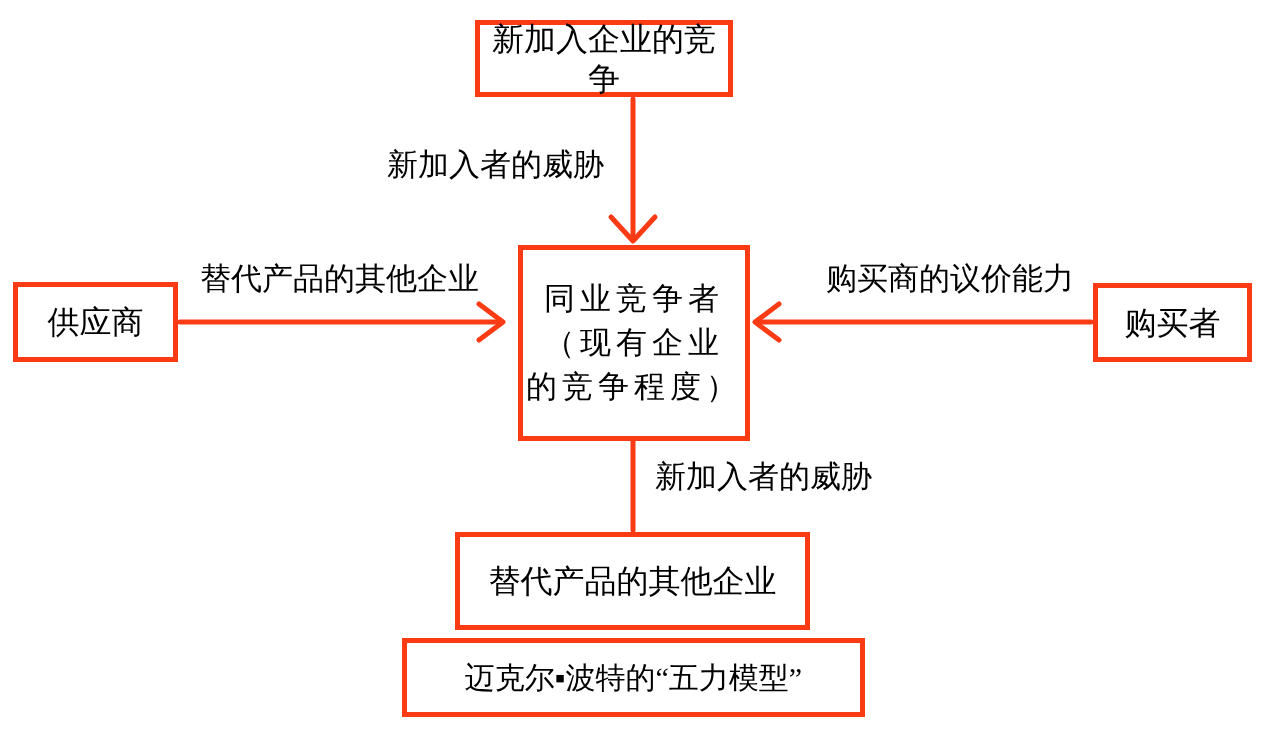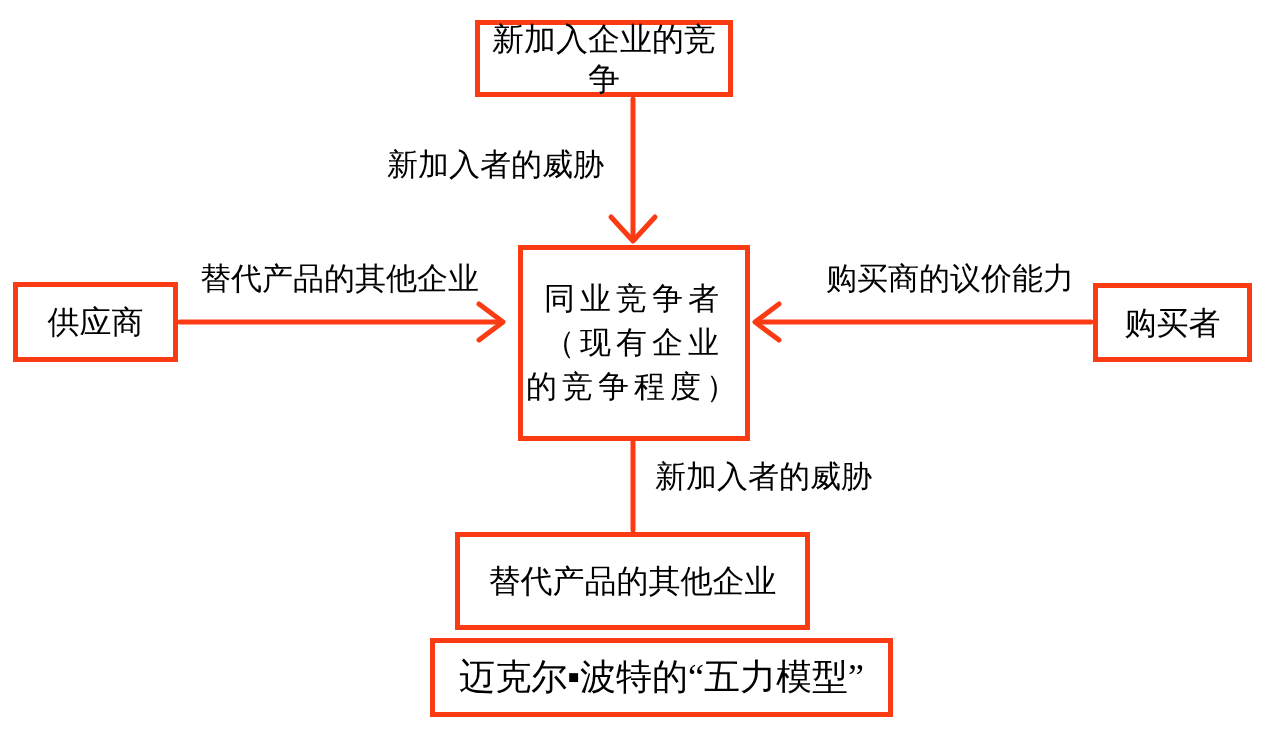--- a/index.html
+++ b/index.html
@@ -28,21 +28,21 @@
     font-size: 32px;
     line-height: 1.25;
   }
   .box-new-entrants   { left: 475px; top: 20px;  width: 258px; height: 77px; }
   .box-center         { left: 518px; top: 245px; width: 232px; height: 196px;
                         font-size: 31px; line-height: 44px; letter-spacing: 5px; }
   .box-center .txt    { white-space: pre-line; }
   .box-suppliers      { left: 13px;  top: 282px; width: 165px; height: 80px; }
   .box-buyers         { left: 1093px; top: 283px; width: 159px; height: 79px; }
   .box-substitutes    { left: 455px; top: 532px; width: 355px; height: 98px; }
-  .box-title          { left: 402px; top: 638px; width: 463px; height: 79px; font-size: 36px; margin-left: 28px; }
+  .box-title          { left: 402px; top: 638px; width: 463px; height: 79px; font-size: 30px; }
   .edge-label {
     position: absolute;
     color: var(--ink);
     font-size: 31px;
     white-space: nowrap;
   }
   .lbl-new-entrant-threat { left: 387px; top: 144px; }
   .lbl-supplier-power     { left: 200px; top: 258px; }
   .lbl-buyer-power        { left: 778px; top: 258px; margin-left: 48px; }
   .lbl-substitute-threat  { left: 655px; top: 456px; }

